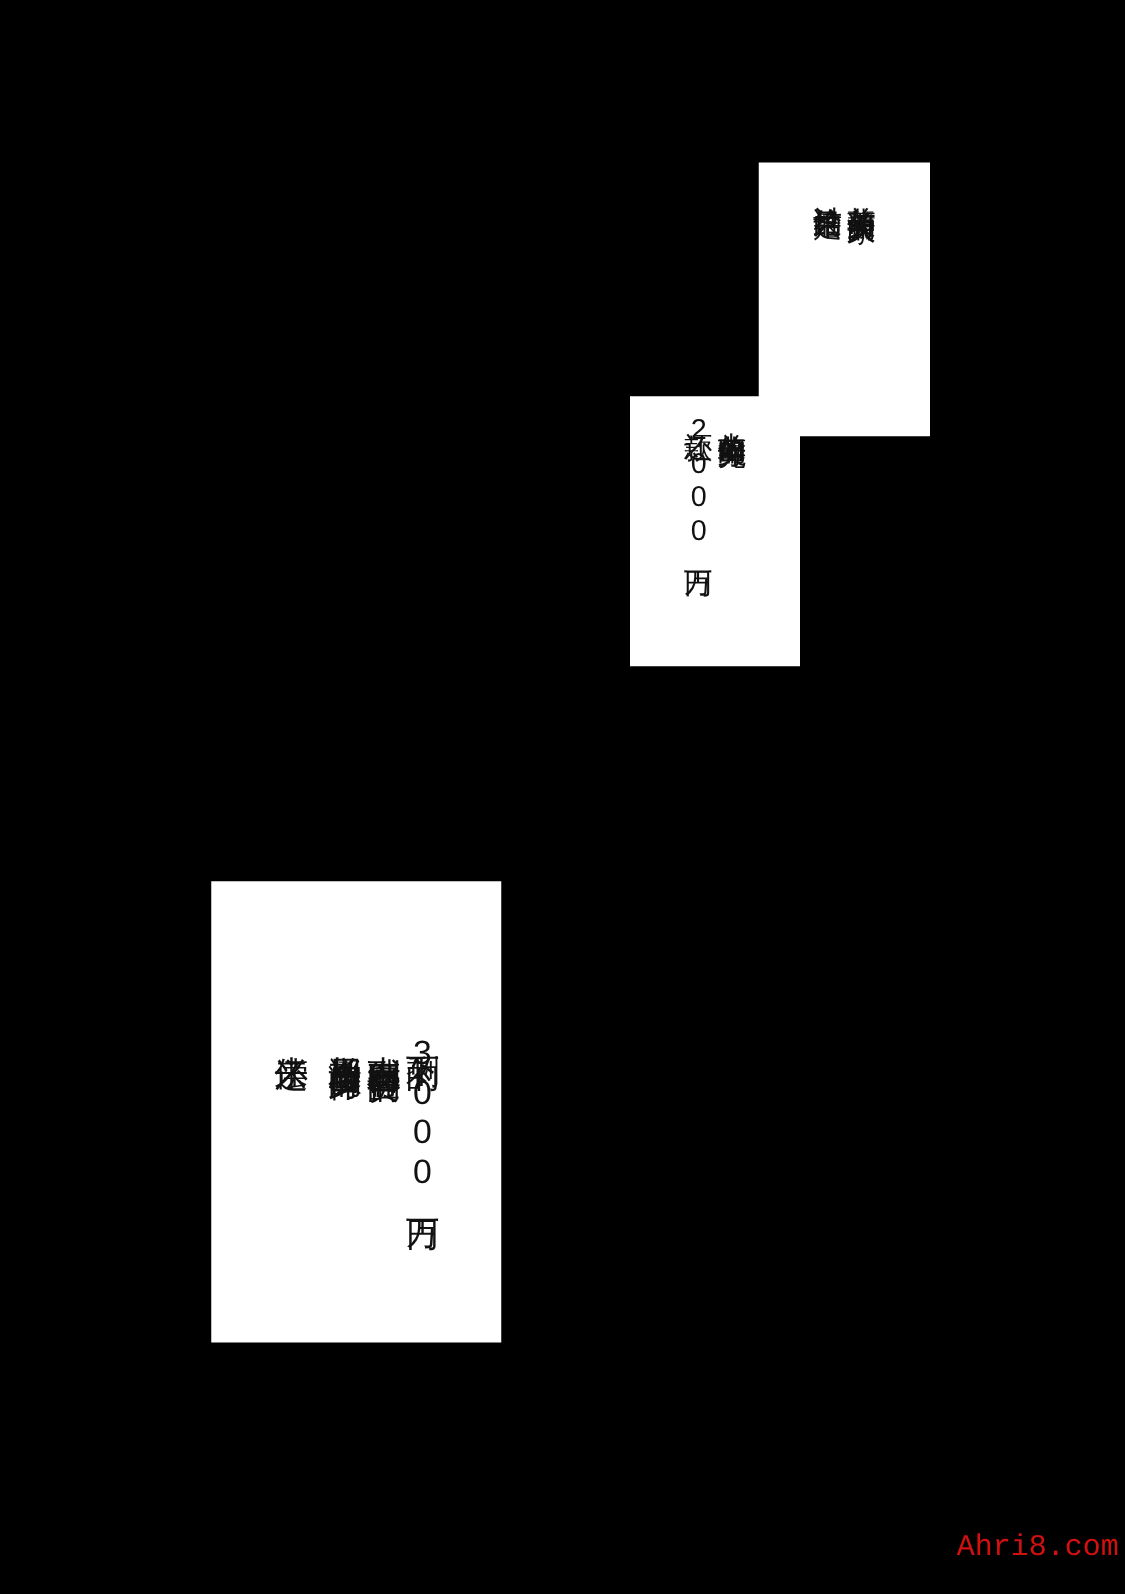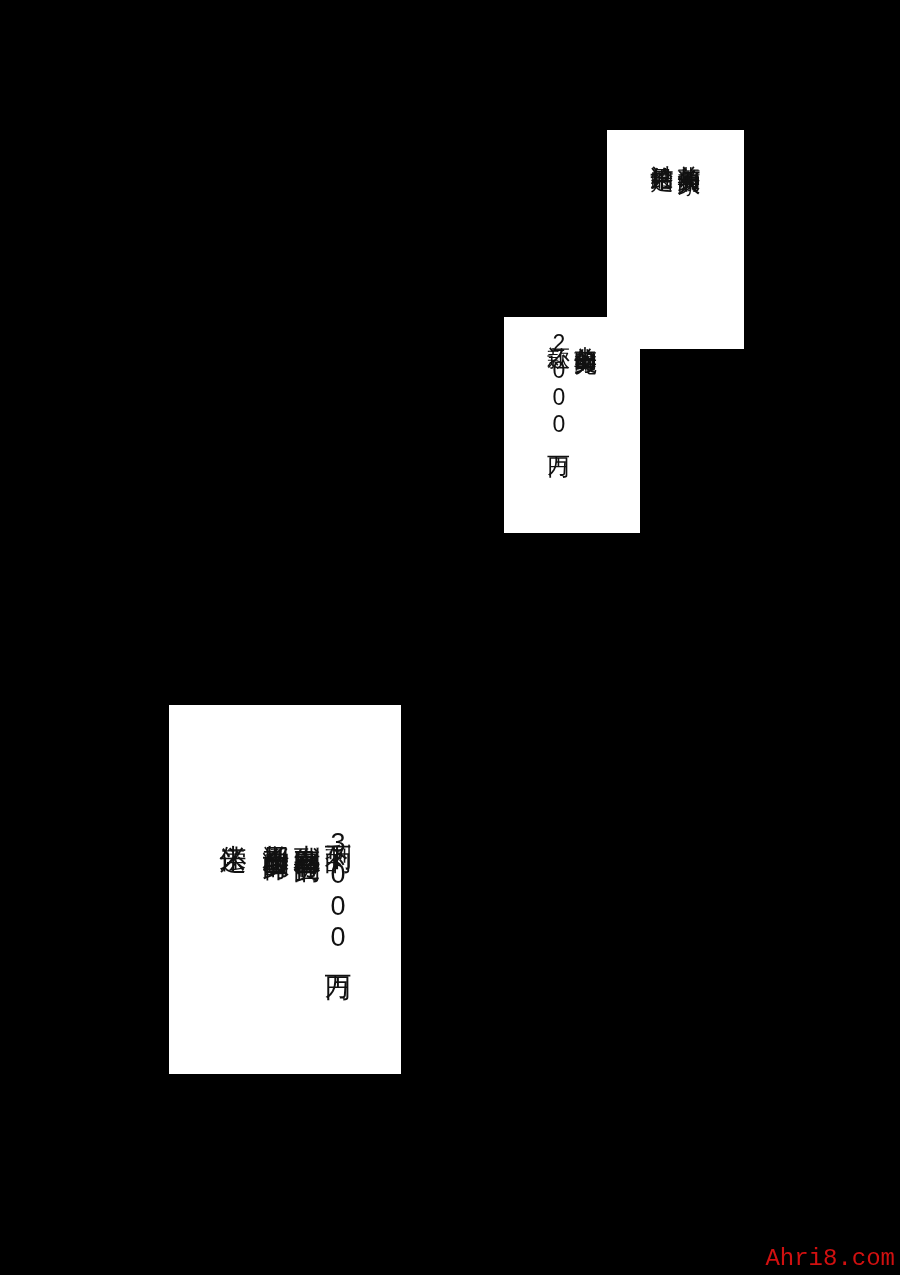--- a/index.html
+++ b/index.html
@@ -39,21 +39,21 @@
   .caption-2 .vtext { font-size: 23px; line-height: 27px; letter-spacing: 1px; }
 
   
   .caption-3 { left: 169px; top: 705px; width: 232px; height: 369px; align-items: center; }
   .caption-3 .vtext { font-size: 27px; line-height: 31px; letter-spacing: 1.5px; }
   .caption-3 .vcol-last { margin-block-start: 12px; }
 
   .watermark {
     position: absolute;
     right: 5px;
-    bottom: 4px;
+    bottom: 24px;
     color: #d11010;
     font-family: "Liberation Mono", monospace;
     font-size: 24px;
     line-height: 1;
   }
 </style>
 </head>
 <body>
 
 <div class="page">

